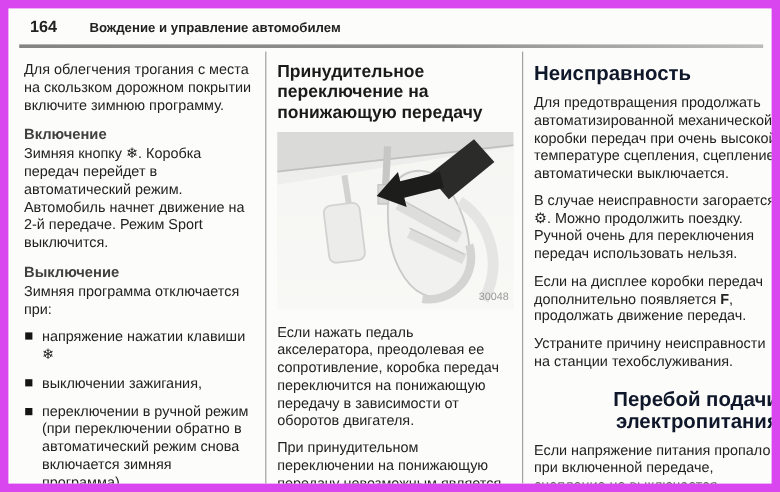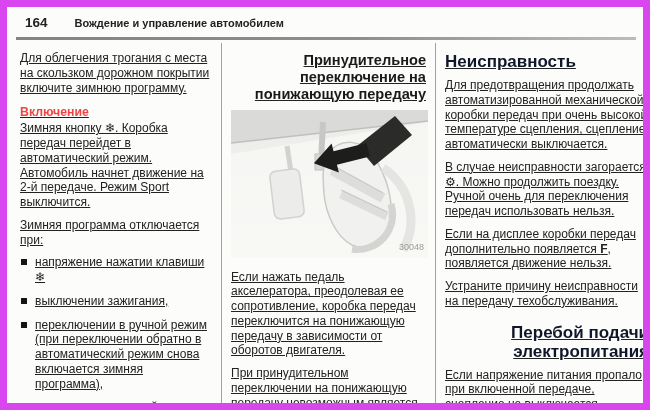--- a/index.html
+++ b/index.html
@@ -9,28 +9,28 @@
     font-family:"Liberation Sans", sans-serif; color:#222220;
   }
   
   .hdr { position:absolute; top:8px; left:18px; display:flex; align-items:baseline; gap:27px; }
   .hdr .num { font-weight:bold; font-size:13.5px; }
   .hdr .ttl { font-weight:bold; font-size:11px; margin:0; }
   .rule { position:absolute; top:30px; left:9px; right:7px; height:3px;
           background:linear-gradient(to right,#848482,#8e8e8c 55%,#bcbcba); }
   
   .cols { position:absolute; top:36px; left:0; right:0; bottom:0;
-          display:grid; grid-template-columns:214px 214px 222px;text-decoration:underline; }
+          display:grid; grid-template-columns:214px 214px 222px; }
   .col { box-sizing:border-box; }
   .col-left  { padding:8px 10px 0 13px; }
   .col-mid   { border-left:1px solid #a1a19f; padding:7px 9px 0 9px; }
   .col-right { border-left:1px solid #a1a19f; padding:7px 8px 0 9px; }
   p { margin:0 0 8px; font-size:12px; line-height:1.23; }
-  h3.sub { font-size:12.3px; margin:10px 0 2px; color:#ef4444; }
-  h2.mid-h { font-size:14.6px; line-height:1.18; margin:2px 0 6px; color:#1a1a18;text-align:right; }
+  h3.sub { font-size:12.3px; margin:10px 0 2px; color:#404040; }
+  h2.mid-h { font-size:14.6px; line-height:1.18; margin:2px 0 6px; color:#1a1a18; }
   h2.big { font-size:17px; line-height:1.12; margin:2px 0 7px; color:#0f172a; }
   h2.big.later { margin-top:14px;text-align:right; }
   ul.sq { list-style:none; margin:4px 0 0; padding:0; }
   ul.sq li { position:relative; padding-left:15px; margin:0 0 9px; font-size:12px; line-height:1.23; }
   ul.sq li .bullet { position:absolute; left:1px; top:4px; width:6px; height:6px; background:#151513; }
   .sym { font-size:12px; line-height:1; }
   
   .fig { position:relative; width:197px; height:148px; margin:4px 0 12px; }
   .fig svg { display:block; }
 </style>
@@ -46,20 +46,21 @@
   <div class="rule"></div>
 
   <div class="cols">
 
     <section class="col col-left">
       <p>Для облегчения трогания с места на скользком дорожном покрытии включите зимнюю программу.</p>
 
       <h3 class="sub">Включение</h3>
       <p><span>Зимняя кнопку </span><span class="sym">❄</span><span>. Коробка передач перейдет в автоматический режим. Автомобиль начнет движение на 2-й передаче. Режим Sport выключится.</span></p>
 
+      <h3 class="sub">Выключение</h3>
       <p>Зимняя программа отключается при:</p>
 
       <ul class="sq">
         <li><span class="bullet"></span><span>напряжение нажатии клавиши </span><span class="sym">❄</span></li>
         <li><span class="bullet"></span><span>выключении зажигания,</span></li>
         <li><span class="bullet"></span><span>переключении в ручной режим (при переключении обратно в автоматический режим снова включается зимняя программа),</span></li>
         <li><span class="bullet"></span><span>при слишком высокой температуре сцепления.</span></li>
       </ul>
     </section>
 
@@ -107,21 +108,21 @@
       </div>
 
       <p>Если нажать педаль акселератора, преодолевая ее сопротивление, коробка передач переключится на понижающую передачу в зависимости от оборотов двигателя.</p>
       <p>При принудительном переключении на понижающую передачу невозможным является механическое переключение передач.</p>
     </section>
 
     <section class="col col-right">
       <h2 class="big">Неисправность</h2>
       <p>Для предотвращения продолжать автоматизированной механической коробки передач при очень высокой температуре сцепления, сцепление автоматически выключается.</p>
       <p><span>В случае неисправности загорается </span><span class="sym">⚙</span><span>. Можно продолжить поездку. Ручной очень для переключения передач использовать нельзя.</span></p>
-      <p><span>Если на дисплее коробки передач дополнительно появляется </span><b>F</b><span>, появляется движение нельзя.</span></p>
-      <p>Устраните причину неисправности на передачу техобслуживания.</p>
+      <p><span>Если на дисплее коробки передач дополнительно появляется </span><b>F</b><span>, продолжать движение передач.</span></p>
+      <p>Устраните причину неисправности на станции техобслуживания.</p>
 
       <h2 class="big later">Перебой подачи электропитания</h2>
       <p>Если напряжение питания пропало при включенной передаче, сцепление не выключается. Автомобиль двигаться не может.</p>
     </section>
 
   </div>
 </div>
 
 </body></html>

